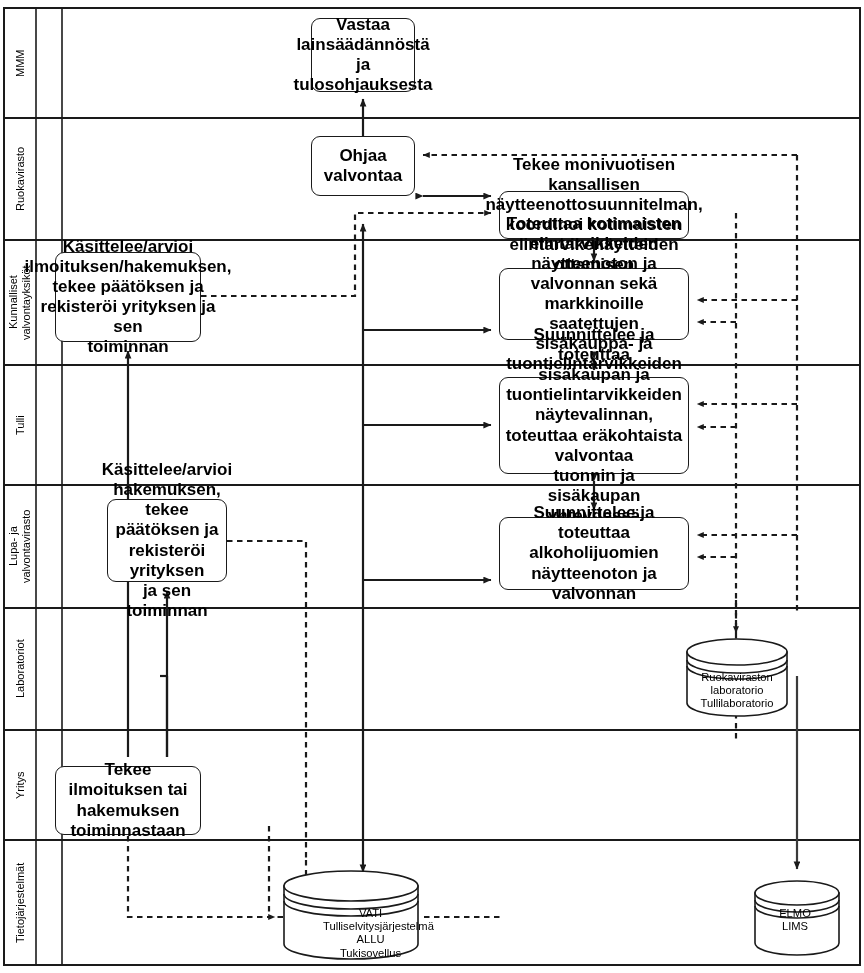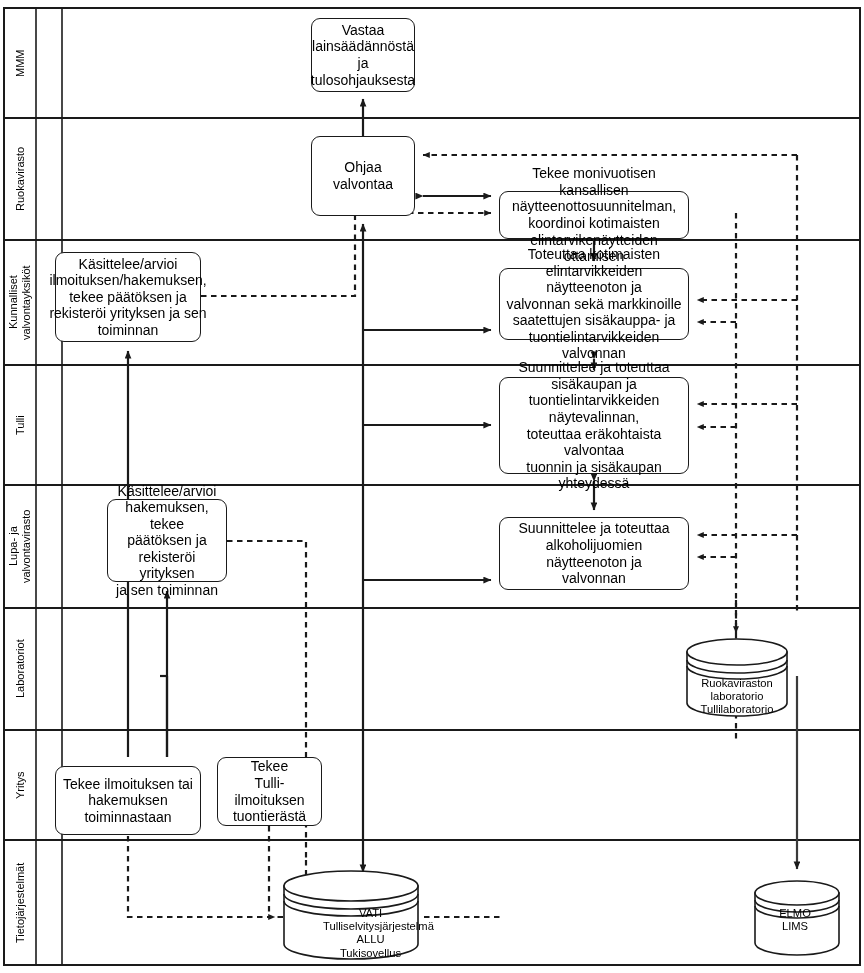--- a/index.html
+++ b/index.html
@@ -11,27 +11,28 @@
     display:flex;align-items:center;justify-content:center;
     writing-mode:vertical-rl;
     transform:rotate(180deg);
     font-size:11px;color:#000;text-align:center;line-height:1.15;
     white-space:pre-line;
   }
   .node{
     position:absolute;
     display:flex;align-items:center;justify-content:center;
     text-align:center;
-    font-size:14px;line-height:1.18;color:#000;
+    font-size:17px;line-height:1.18;color:#000;
     box-sizing:border-box;
     background:#fff;
     border:1.4px solid #1a1a1a;
     border-radius:9px;
     padding:3px 5px;
     white-space:pre-line;
+    font-weight:bold;
   }
   .db{
     position:absolute;
     box-sizing:border-box;
   }
   .db .db-text{
     position:absolute;left:0;right:0;
     text-align:center;font-size:11.2px;line-height:1.18;color:#000;
     white-space:pre-line;
   }
@@ -158,21 +159,21 @@
 valvontavirasto</div>
   <div class="lane-label" style="left:4px;top:608px;width:32px;height:122px;">Laboratoriot</div>
   <div class="lane-label" style="left:4px;top:730px;width:32px;height:110px;">Yritys</div>
   <div class="lane-label" style="left:4px;top:840px;width:32px;height:125px;">Tietojärjestelmät</div>
 
   <div class="node" style="left:311px;top:18px;width:104px;height:74px;">Vastaa
 lainsäädännöstä
 ja
 tulosohjauksesta</div>
 
-  <div class="node" style="left:311px;top:136px;width:104px;height:80px;">Ohjaa valvontaa</div>
+  <div class="node" style="left:311px;top:136px;width:104px;height:60px;">Ohjaa valvontaa</div>
 
   <div class="node" style="left:499px;top:163px;width:190px;height:48px;margin-top:28px;">Tekee monivuotisen kansallisen
 näytteenottosuunnitelman,
 koordinoi kotimaisten
 elintarvikenäytteiden ottamisen</div>
 
   <div class="node" style="left:55px;top:252px;width:146px;height:90px;">Käsittelee/arvioi
 ilmoituksen/hakemuksen,
 tekee päätöksen ja
 rekisteröi yrityksen ja sen
@@ -199,26 +200,23 @@
 ja sen toiminnan</div>
 
   <div class="node" style="left:499px;top:517px;width:190px;height:73px;">Suunnittelee ja toteuttaa
 alkoholijuomien näytteenoton ja
 valvonnan</div>
 
   <div class="node" style="left:55px;top:757px;width:146px;height:69px;margin-top:9px;">Tekee ilmoituksen tai
 hakemuksen
 toiminnastaan</div>
 
-  <div class="node" style="left:217px;top:757px;width:105px;height:69px;">Tekee
-Tulli-ilmoituksen
-tuontierästä</div>
 
   <div class="db" style="left:687px;top:639px;width:100px;height:78px;">
-    <div class="db-text" style="top:38px;">Ruokaviraston
+    <div class="db-text" style="top:32px;">Ruokaviraston
 laboratorio
 Tullilaboratorio</div>
   </div>
 
   <div class="db" style="left:283px;top:872px;width:135px;height:85px;">
     <div class="db-text" style="top:35px;margin-left:40px;">VATI
 Tulliselvitysjärjestelmä
 ALLU
 Tukisovellus</div>
   </div>

